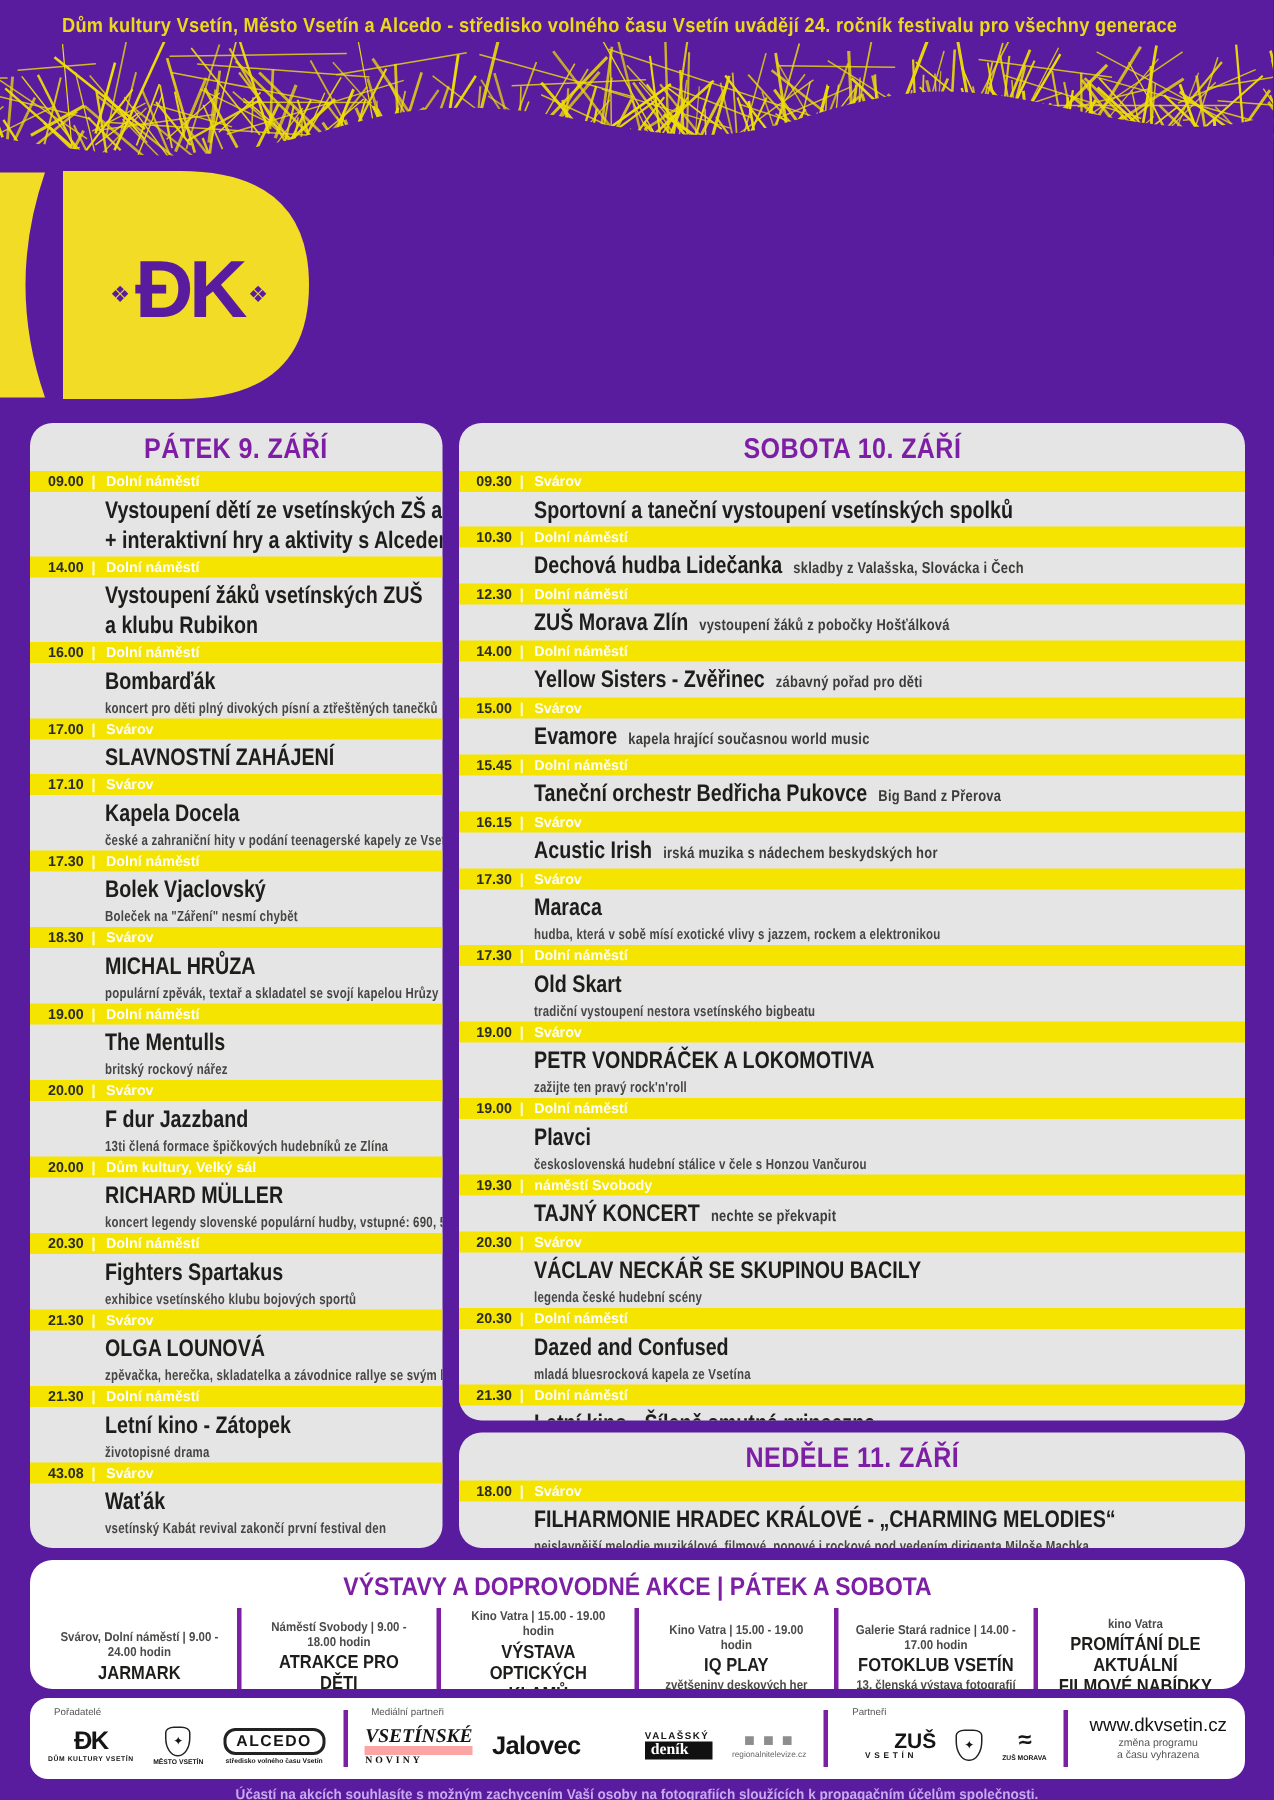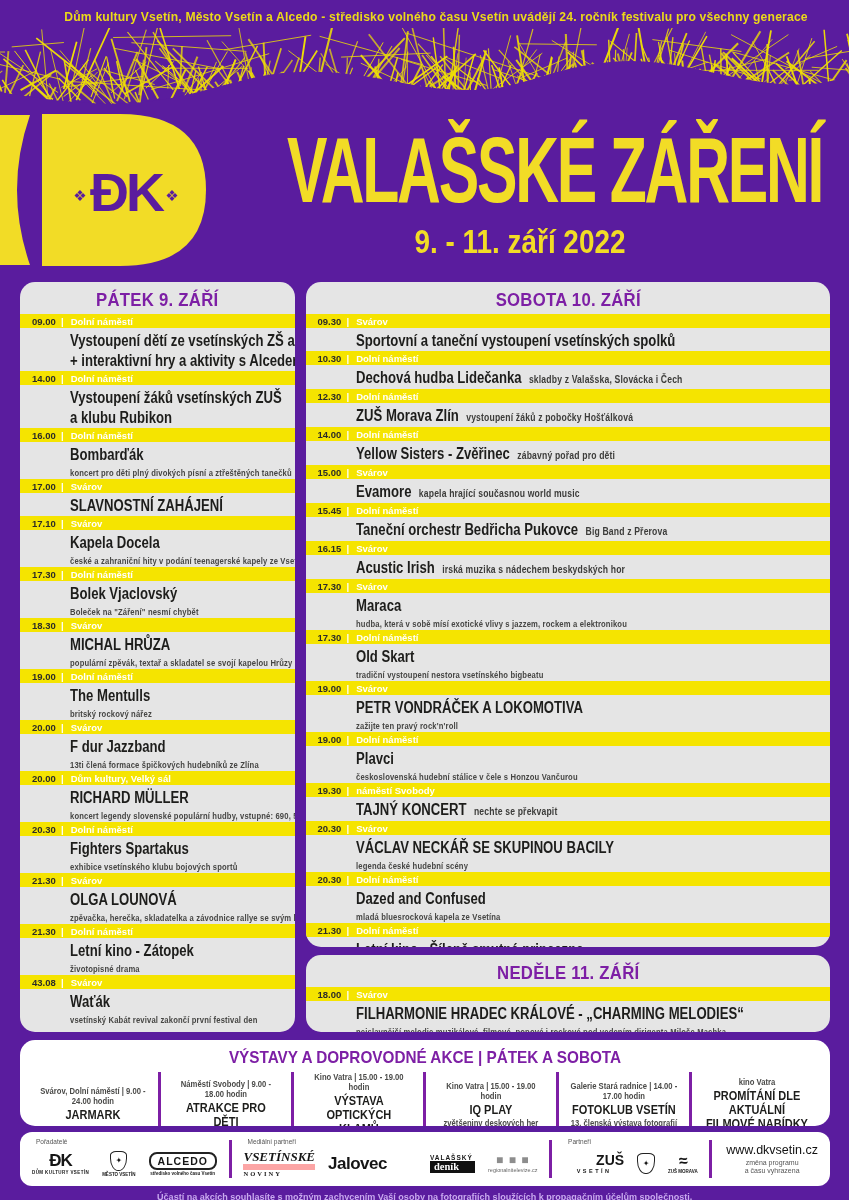--- a/index.html
+++ b/index.html
@@ -2,21 +2,21 @@
 <html><head>
 <meta charset="utf-8">
 <style>
   html,body{margin:0;padding:0;background:#2e2e2e;}
   .poster{
     position:relative;width:849px;height:1200px;overflow:hidden;
     background:#5a1c9e;font-family:"Liberation Sans",sans-serif;
     -webkit-font-smoothing:antialiased;
   }
   
-  .topbar{height:28px;display:flex;align-items:center;justify-content:flex-end;}
+  .topbar{height:28px;display:flex;align-items:center;justify-content:flex-start;}
   .topbar span{
     color:#ecd919;font-weight:bold;font-size:13.5px;white-space:nowrap;
     transform:scaleX(0.9);transform-origin:center;letter-spacing:0.2px;padding-top:4px;
   }
   
   .grass{height:85px;overflow:hidden;}
   .grass svg{display:block;}
   
   .header{position:relative;height:157px;}
   .dk-logo{position:absolute;left:0;top:0;}
@@ -524,24 +524,20 @@
   </div>
 
   <div class="header">
     <svg class="dk-logo" width="212" height="154" viewBox="0 0 212 154">
       <path d="M0,2 H30 Q4,77 30,152 H0 Z" fill="#f2dc26"></path>
       <path d="M42,1 H120 Q206,1 206,77 Q206,153 120,153 H42 Z" fill="#f2dc26"></path>
       <text id="dk-letters" x="126" y="98" text-anchor="middle" font-family="Liberation Sans, sans-serif" font-size="54" font-weight="bold" fill="#5a1c9e" letter-spacing="-3">ÐK</text>
       <text id="dk-orn-l" x="80" y="88" text-anchor="middle" font-family="DejaVu Sans, sans-serif" font-size="15" fill="#5a1c9e">❖</text>
       <text id="dk-orn-r" x="172" y="88" text-anchor="middle" font-family="DejaVu Sans, sans-serif" font-size="15" fill="#5a1c9e">❖</text>
     </svg>
-    <div class="title-wrap">
-      <div class="fest-title">VALAŠSKÉ ZÁŘENÍ</div>
-      <div class="fest-dates">9. - 11. září 2022</div>
-    </div>
   </div>
 
   <div class="main">
     <div class="panel friday">
       <div class="panel-head">PÁTEK 9. ZÁŘÍ</div>
       <div class="events" id="ev-friday">
           <div class="event">
             <div class="event-bar">
               <span class="event-time">09.00</span>
               <span class="event-sep">|</span>

